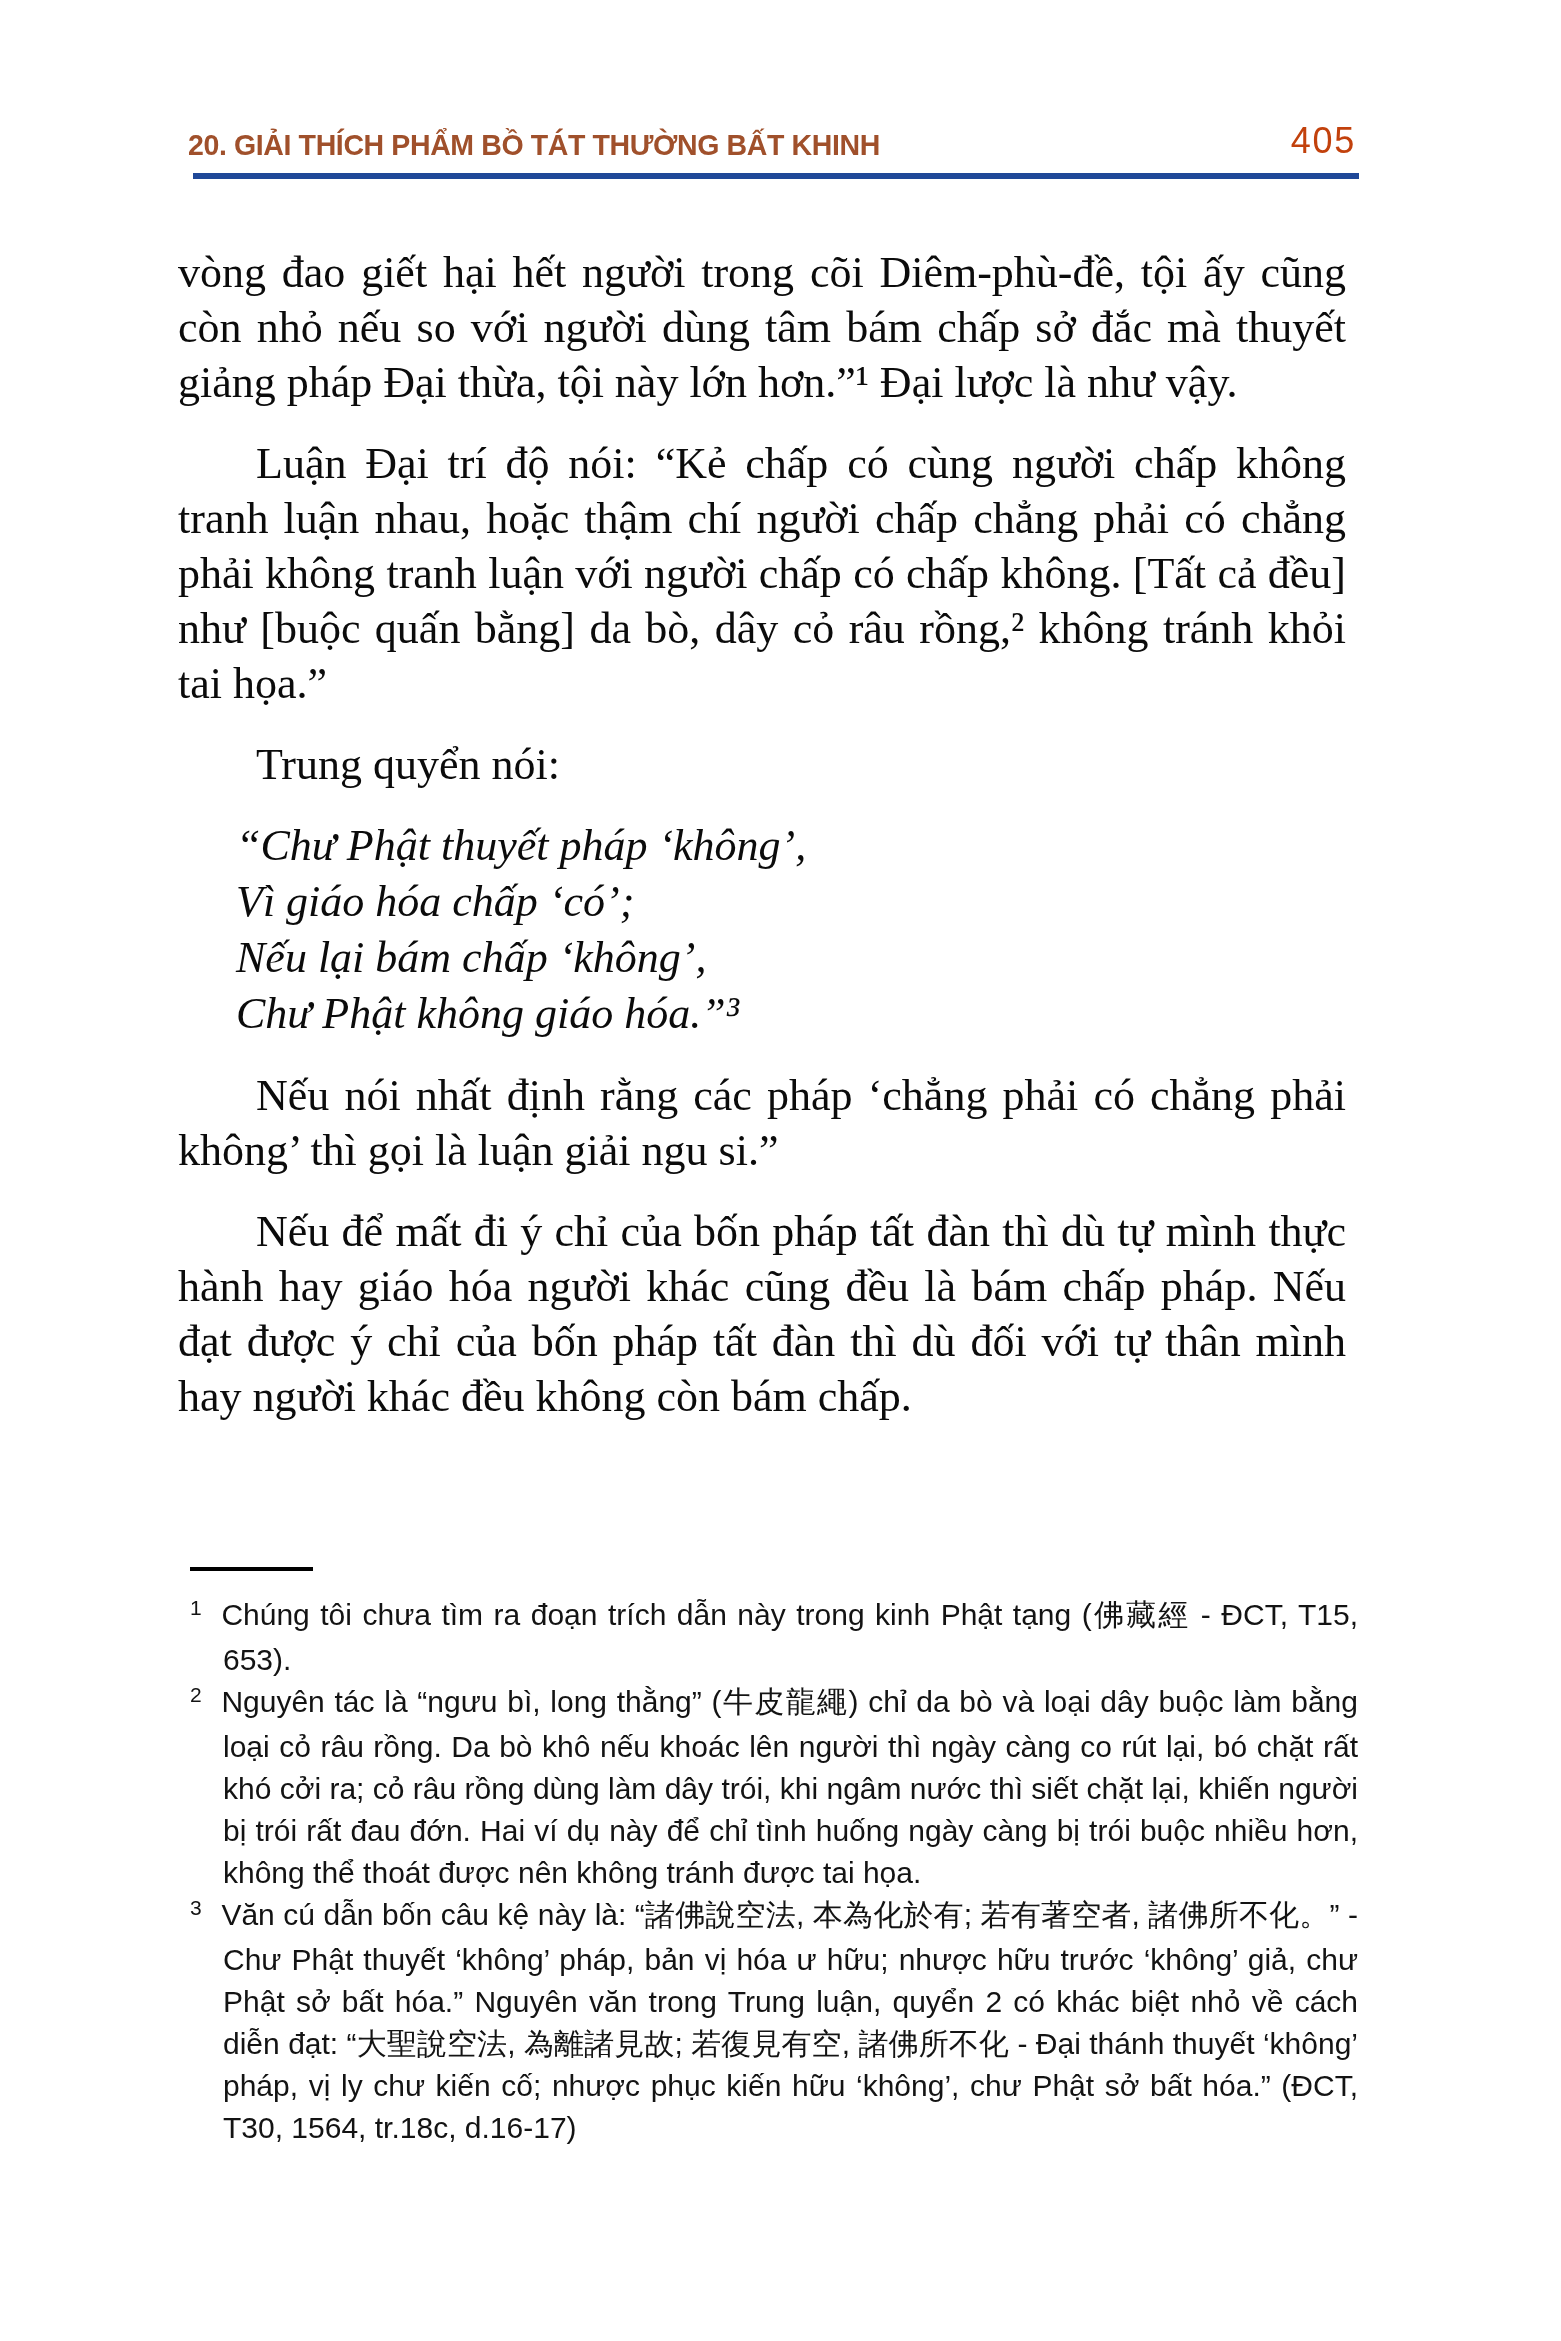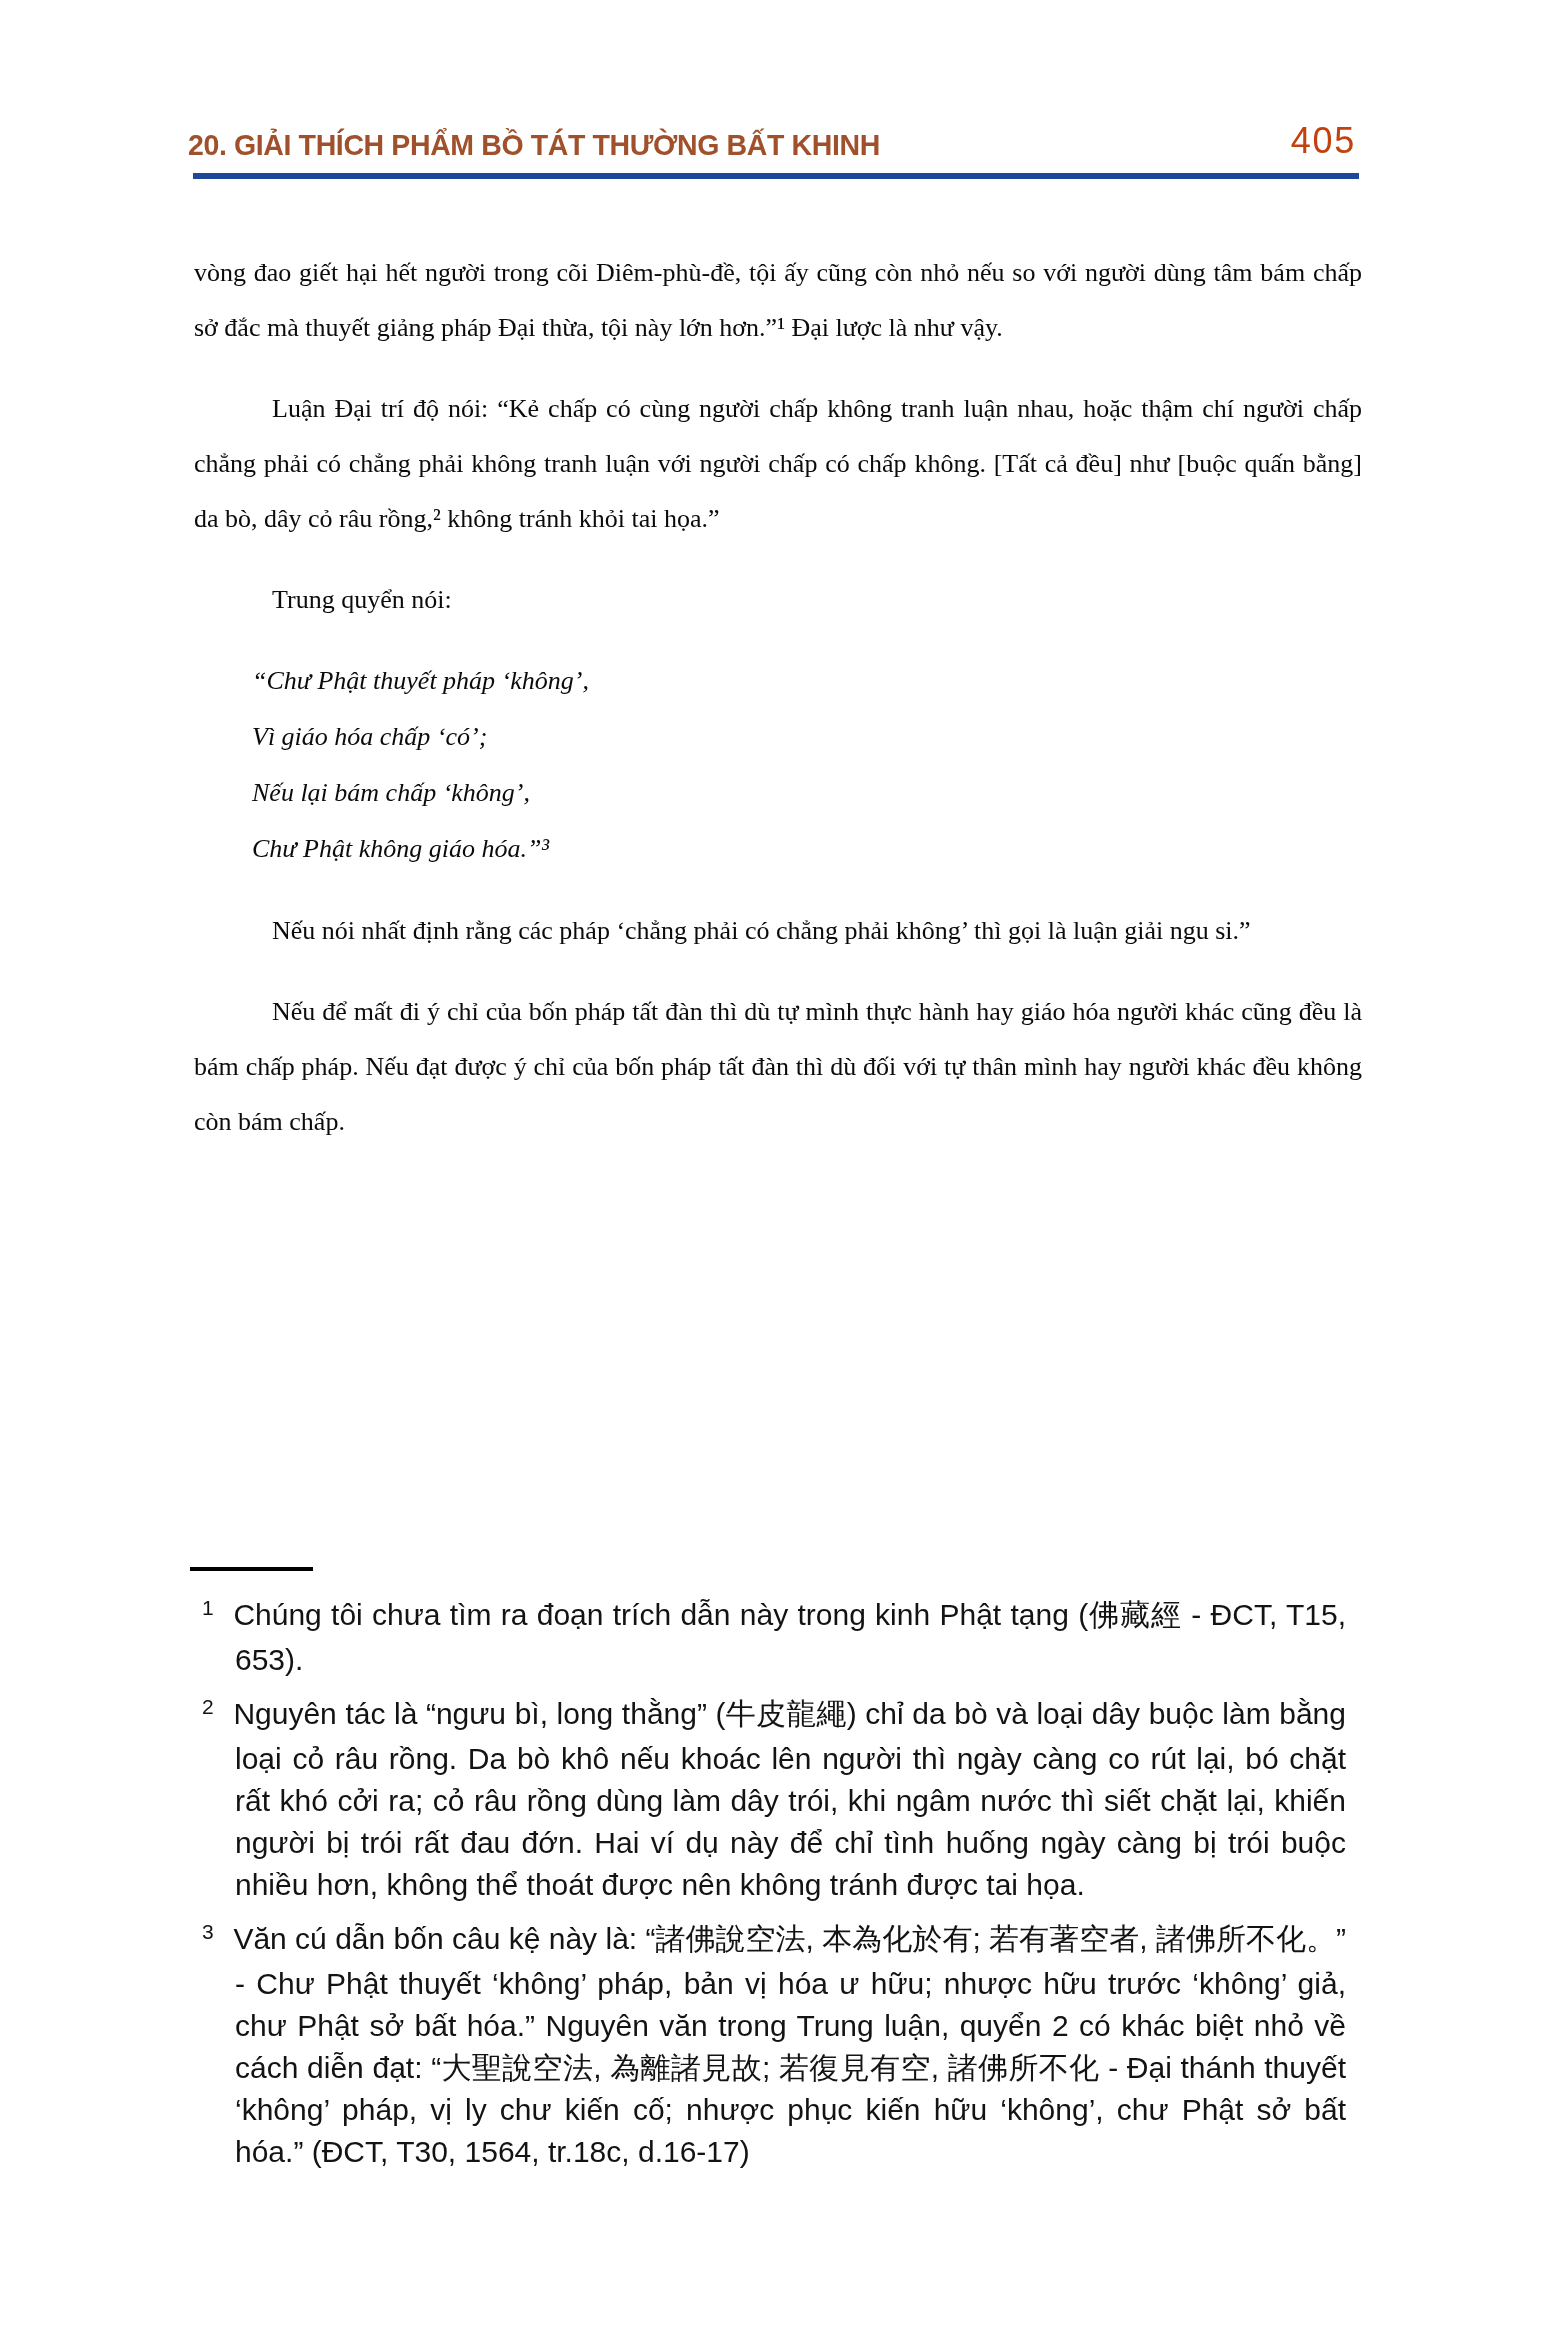--- a/index.html
+++ b/index.html
@@ -45,24 +45,24 @@
     left: 193px;
     top: 173px;
     width: 1166px;
     height: 6px;
     background: #1F4898;
   }
 
   
   .body-text {
     position: absolute;
-    left: 194px;
+    left: 178px;
     top: 245px;
     width: 1168px;
-    font-size: 26px;
+    font-size: 44px;
     line-height: 55px;
     text-align: justify;
   }
   .body-text p.para { margin: 0 0 26px 0; text-indent: 78px; }
   .body-text p.para.no-indent { text-indent: 0; }
   .verse {
     font-style: italic;
     margin: 0 0 26px 58px;
     line-height: 56px;
     text-align: left;
@@ -80,21 +80,21 @@
     text-align: justify;
     color: #131313;
   }
   .fn-rule {
     width: 123px;
     height: 4.3px;
     background: #000000;
     margin: 0 0 22.6px 0;
   }
   .footnote {
-    margin: 12px;
+    margin: 0;
     padding-left: 33px;
     text-indent: -33px;
   }
   .fn-marker {
     display: inline-block;
     text-indent: 0;
     font-size: 21px;
     position: relative;
     top: -10.4px;
     width: 21px;

